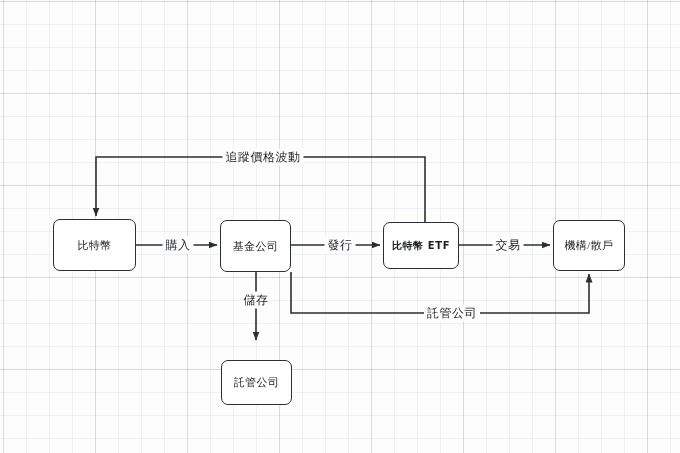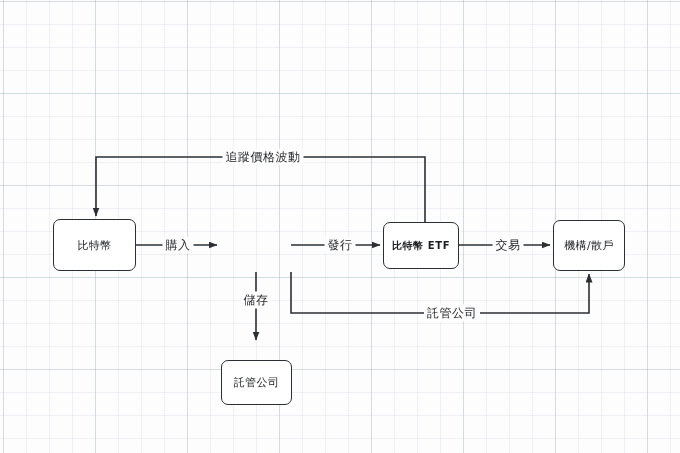--- a/index.html
+++ b/index.html
@@ -104,26 +104,29 @@
 
     <polyline points="425,222 425,157 96,157 96,216" fill="none" stroke="#2b2f33" stroke-width="1.6" marker-end="url(#arrowhead)"></polyline>
 
     <polyline points="291,272 291,313 589,313 589,274" fill="none" stroke="#2b2f33" stroke-width="1.6" marker-end="url(#arrowhead)"></polyline>
   </svg>
 
   <div class="node" style="left:53px; top:219px; width:83px; height:52px;">
     <span>比特幣</span>
   </div>
 
+  <div class="node" style="left:220px; top:220px; width:71px; height:52px;">
+    <span>基金公司</span>
+  </div>
 
   <div class="node bold" style="left:383px; top:222px; width:76px; height:47px;">
     <span>比特幣 ETF</span>
   </div>
 
-  <div class="node" style="left:553px; top:220px; width:72px; height:51px;">
+  <div class="node" style="left:553px; top:220px; width:72px; height:51px;font-family:Liberation Serif, serif;">
     <span>機構/散戶</span>
   </div>
 
   <div class="node" style="left:221px; top:360px; width:71px; height:45px;">
     <span>託管公司</span>
   </div>
 
   <div class="edge-label" style="left:178px; top:245px;">購入</div>
   <div class="edge-label" style="left:340px; top:245px;">發行</div>
   <div class="edge-label" style="left:508px; top:245px;">交易</div>

